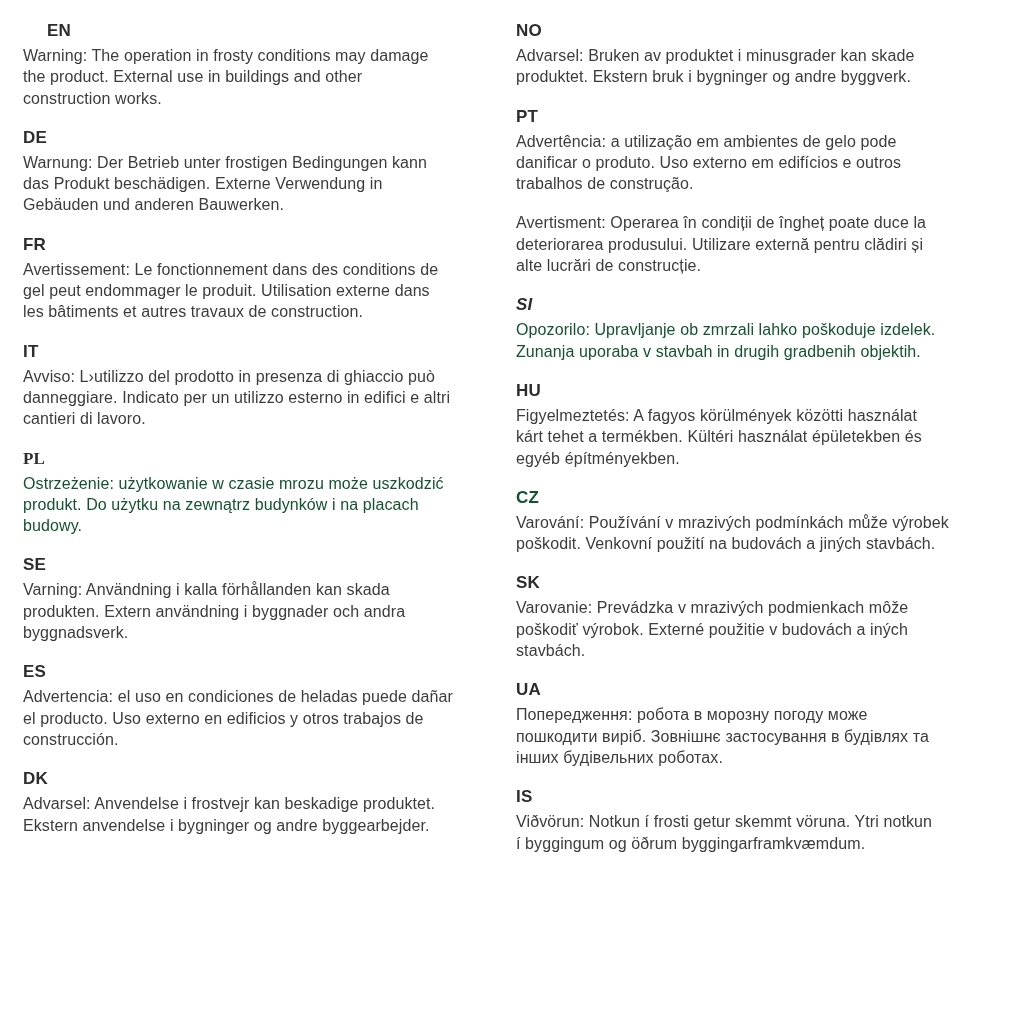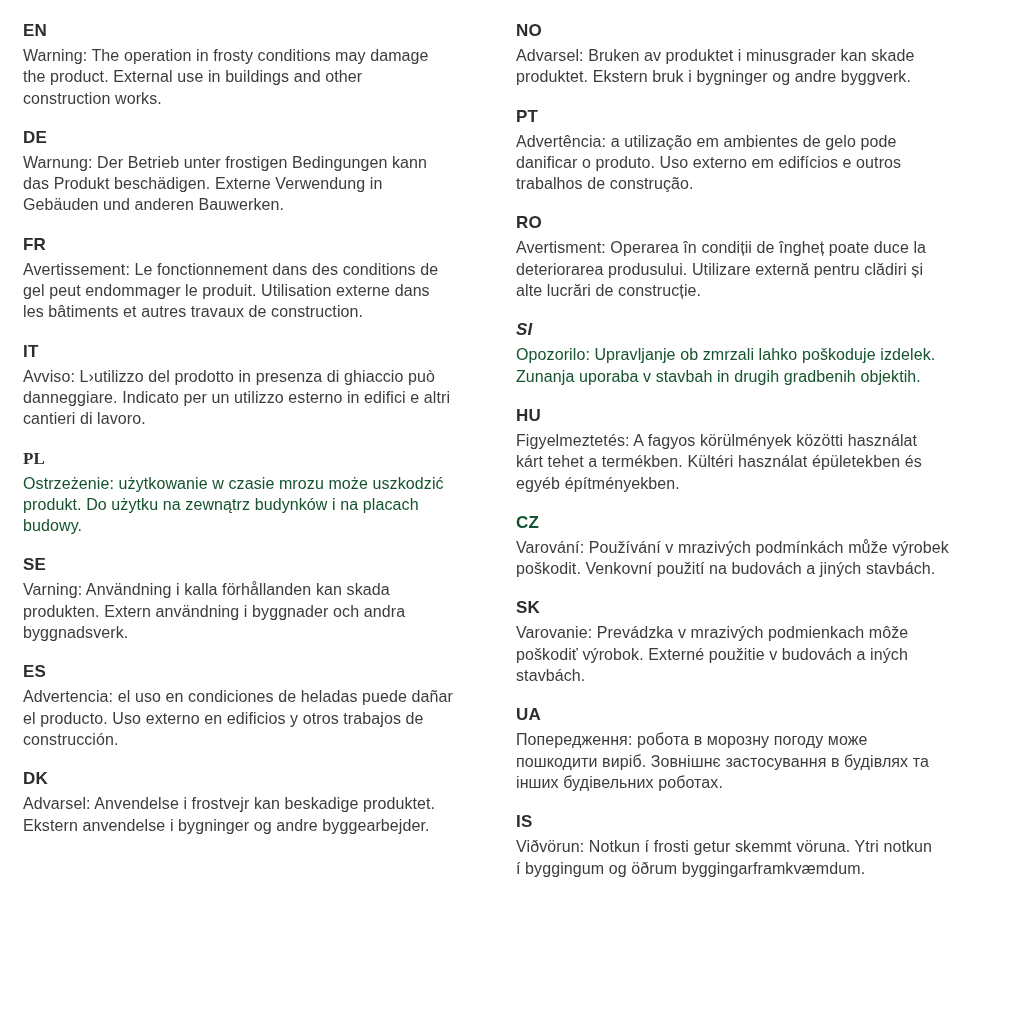--- a/index.html
+++ b/index.html
@@ -45,21 +45,21 @@
     white-space: pre-line;
     letter-spacing: 0.1px;
   }
 </style>
 </head>
 <body style="background: rgb(255, 255, 255);">
 
 <div class="page">
   <div class="col" id="col-0">
   <section class="lang-section">
-    <h2 class="lang-code" style="color: rgb(45, 45, 45);">EN</h2>
+    <h2 class="lang-code" style="color: rgb(45, 45, 45); margin-left: 24px;">EN</h2>
     <p class="lang-text" style="color: rgb(60, 60, 60);">Warning: The operation in frosty conditions may damage
 the product. External use in buildings and other
 construction works.</p>
   </section>
 
   <section class="lang-section">
     <h2 class="lang-code" style="color: rgb(45, 45, 45);">DE</h2>
     <p class="lang-text" style="color: rgb(60, 60, 60);">Warnung: Der Betrieb unter frostigen Bedingungen kann
 das Produkt beschädigen. Externe Verwendung in
 Gebäuden und anderen Bauwerken.</p>
@@ -115,21 +115,20 @@
   </section>
 
   <section class="lang-section">
     <h2 class="lang-code" style="color: rgb(45, 45, 45);">PT</h2>
     <p class="lang-text" style="color: rgb(60, 60, 60);">Advertência: a utilização em ambientes de gelo pode
 danificar o produto. Uso externo em edifícios e outros
 trabalhos de construção.</p>
   </section>
 
   <section class="lang-section">
-    <h2 class="lang-code" style="color: rgb(45, 45, 45);">RO</h2>
     <p class="lang-text" style="color: rgb(60, 60, 60);">Avertisment: Operarea în condiții de îngheț poate duce la
 deteriorarea produsului. Utilizare externă pentru clădiri și
 alte lucrări de construcție.</p>
   </section>
 
   <section class="lang-section">
     <h2 class="lang-code" style="color: rgb(45, 45, 45); font-style: italic;">SI</h2>
     <p class="lang-text" style="color: #14532d;">Opozorilo: Upravljanje ob zmrzali lahko poškoduje izdelek.
 Zunanja uporaba v stavbah in drugih gradbenih objektih.</p>
   </section>

